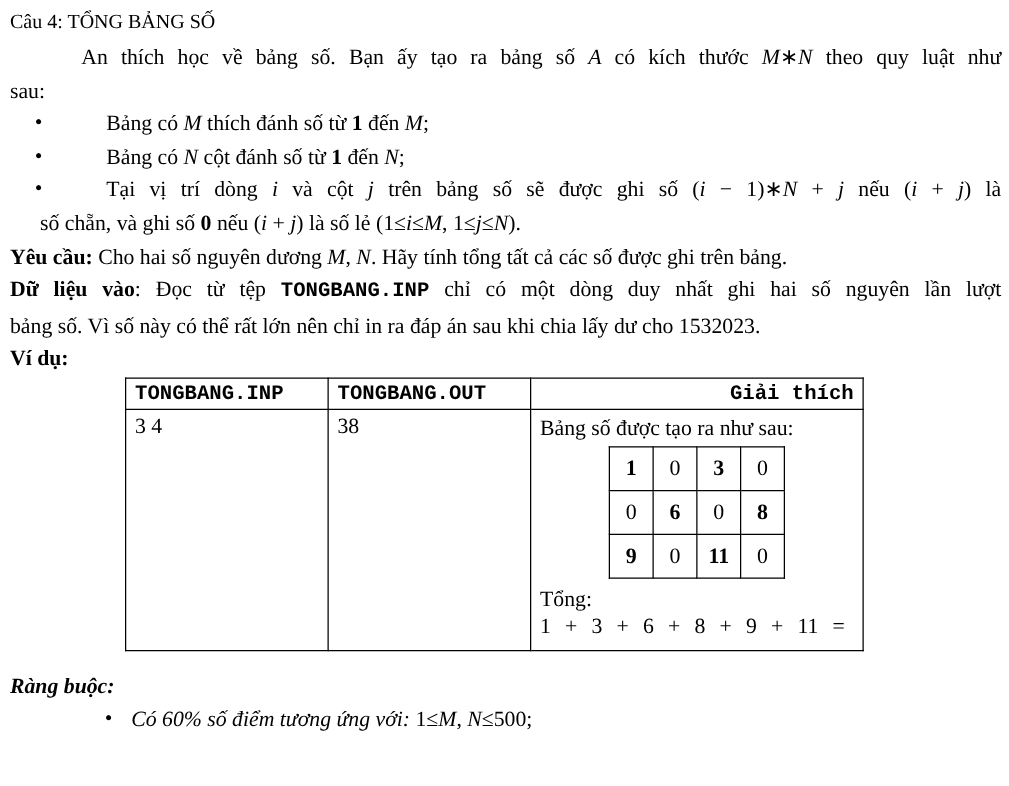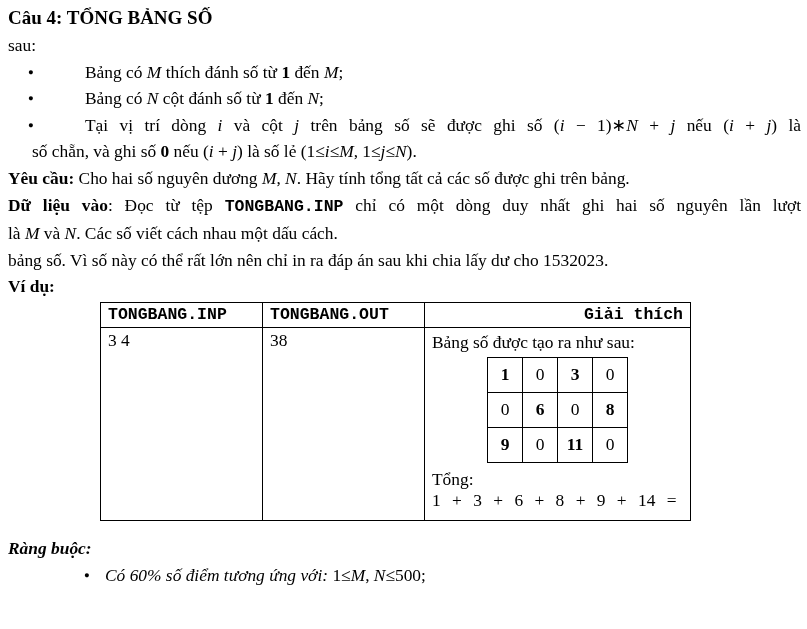--- a/index.html
+++ b/index.html
@@ -4,21 +4,21 @@
 <style>
   html,body{margin:0;padding:0;}
   body{
     width:807px;height:629px;overflow:hidden;
     background:#ffffff;color:#000000;
     font-family:"Liberation Serif",serif;
     font-size:17.4px;
   }
   .page{position:relative;width:793px;padding:4px 6px 0 8px;}
   .ln{line-height:26.6px;min-height:26.6px;}
-  .head{font-size:19px;font-weight:bold;line-height:28px;}
+  .head{font-size:16px;font-weight:normal;line-height:28px;}
   .just{text-align:justify;text-align-last:justify;}
   .indent1{text-indent:57px;}
   .cont{padding-left:24px;}
   .li{position:relative;padding-left:77px;}
   .li .dot{position:absolute;left:20px;top:0;font-size:9.5px;}
   .li2{position:relative;padding-left:97px;}
   .li2 .dot{position:absolute;left:76px;top:0;font-size:9.5px;}
   .i{font-style:italic;}
   .bd{font-weight:bold;}
   .bi{font-weight:bold;font-style:italic;}
@@ -44,34 +44,34 @@
   .sum-line{line-height:21px;word-spacing:7px;white-space:nowrap;}
   .rang{margin-top:14px;}
 </style>
 </head>
 <body>
 
 <div class="page">
 
   <div class="ln head">Câu 4: TỔNG BẢNG SỐ</div>
 
+  <div class="ln just indent1"><span>An thích học về bảng số. Bạn ấy tạo ra bảng số </span><span class="i">A</span><span> có kích thước </span><span class="i">M</span><span>∗</span><span class="i">N</span><span> theo quy luật như</span></div>
   <div class="ln">sau:</div>
 
   <div class="ln li"><span class="dot">●</span><span>Bảng có </span><span class="i">M</span><span> thích đánh số từ </span><span class="bd">1</span><span> đến </span><span class="i">M</span><span>;</span></div>
 
   <div class="ln li"><span class="dot">●</span><span>Bảng có </span><span class="i">N</span><span> cột đánh số từ </span><span class="bd">1</span><span> đến </span><span class="i">N</span><span>;</span></div>
 
   <div class="ln li just"><span class="dot">●</span><span>Tại vị trí dòng </span><span class="i">i</span><span> và cột </span><span class="i">j</span><span> trên bảng số sẽ được ghi số (</span><span class="i">i</span><span> − 1)∗</span><span class="i">N</span><span> + </span><span class="i">j</span><span> nếu (</span><span class="i">i</span><span> + </span><span class="i">j</span><span>) là</span></div>
 
   <div class="ln cont"><span>số chẵn, và ghi số </span><span class="bd">0</span><span> nếu (</span><span class="i">i</span><span> + </span><span class="i">j</span><span>) là số lẻ (1≤</span><span class="i">i</span><span>≤</span><span class="i">M</span><span>, 1≤</span><span class="i">j</span><span>≤</span><span class="i">N</span><span>).</span></div>
 
   <div class="ln"><span class="bd">Yêu cầu:</span><span> Cho hai số nguyên dương </span><span class="i">M</span><span>, </span><span class="i">N</span><span>. Hãy tính tổng tất cả các số được ghi trên bảng.</span></div>
 
   <div class="ln just"><span class="bd">Dữ liệu vào</span><span>: Đọc từ tệp </span><span class="m">TONGBANG.INP</span><span> chỉ có một dòng duy nhất ghi hai số nguyên lần lượt</span></div>
-  <div class="ln"><span>là </span><span class="i">M</span><span> và </span><span class="i">N</span><span>. Các số viết cách nhau một dấu cách.</span></div>
 
   <div class="ln">bảng số. Vì số này có thể rất lớn nên chỉ in ra đáp án sau khi chia lấy dư cho 1532023.</div>
 
   <div class="ln bd">Ví dụ:</div>
 
   <table class="extable">
     <tbody>
         <tr>
       <th class="c1">TONGBANG.INP</th>
       <th class="c2">TONGBANG.OUT</th>
@@ -98,21 +98,21 @@
           </tr>
           <tr>
             <td class="bd">9</td>
             <td>0</td>
             <td class="bd">11</td>
             <td>0</td>
           </tr>
         </tbody>
             </table>
         <div class="sum-label">Tổng:</div>
-        <div class="sum-line">1 + 3 + 6 + 8 + 9 + 14 =</div>
+        <div class="sum-line">1 + 3 + 6 + 8 + 9 + 11 =</div>
       </td>
     </tr>
   </tbody>
     </table>
 
   <div class="ln bi rang">Ràng buộc:</div>
 
   <div class="ln li2"><span class="dot">●</span><span class="i">Có 60% số điểm tương ứng với: </span><span>1≤</span><span class="i">M</span><span>, </span><span class="i">N</span><span>≤500;</span></div>
 
 </div>

